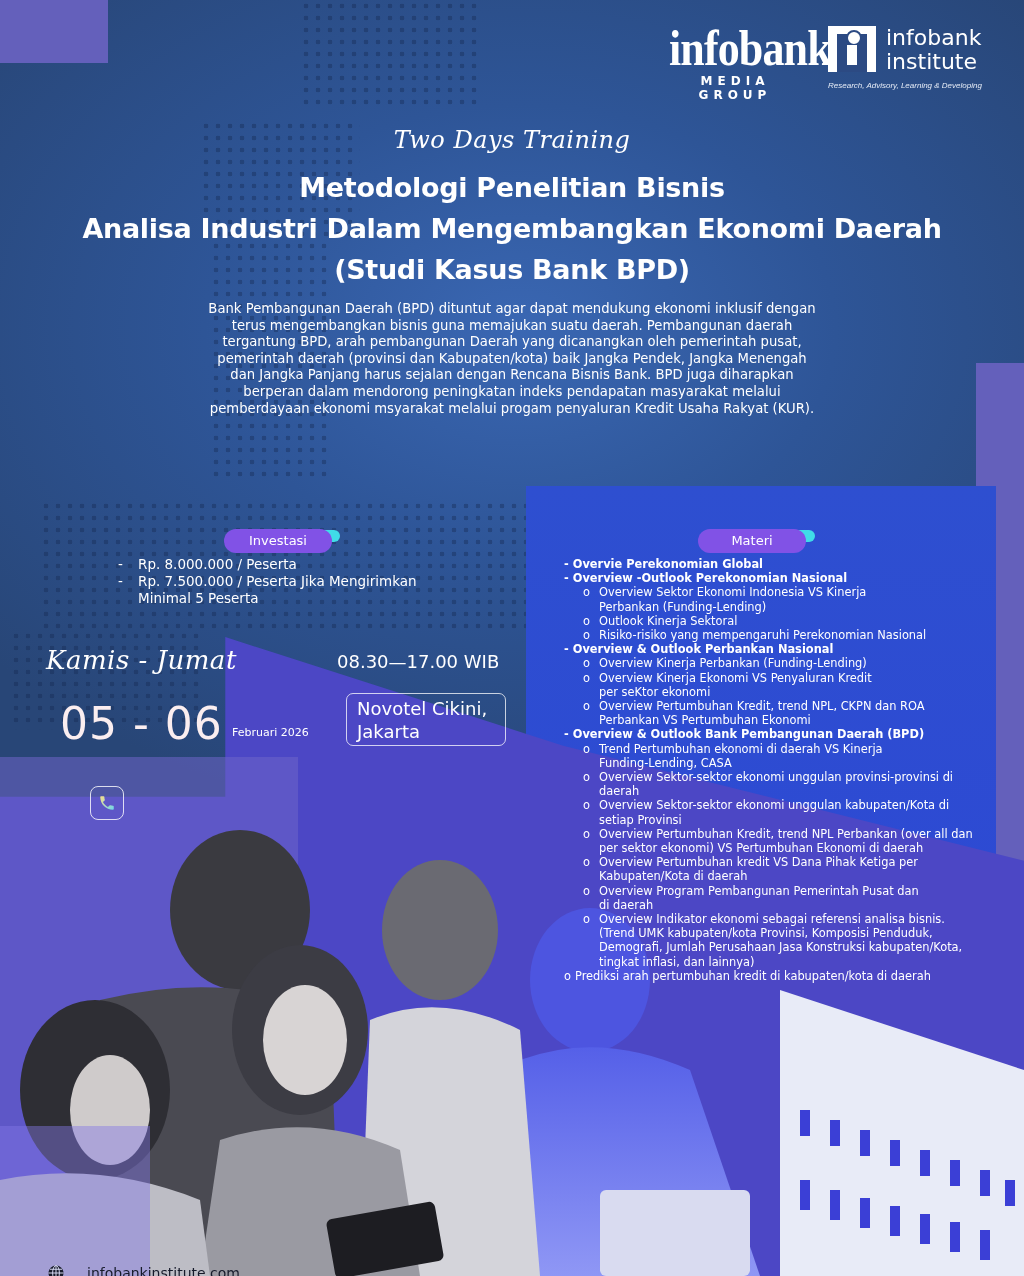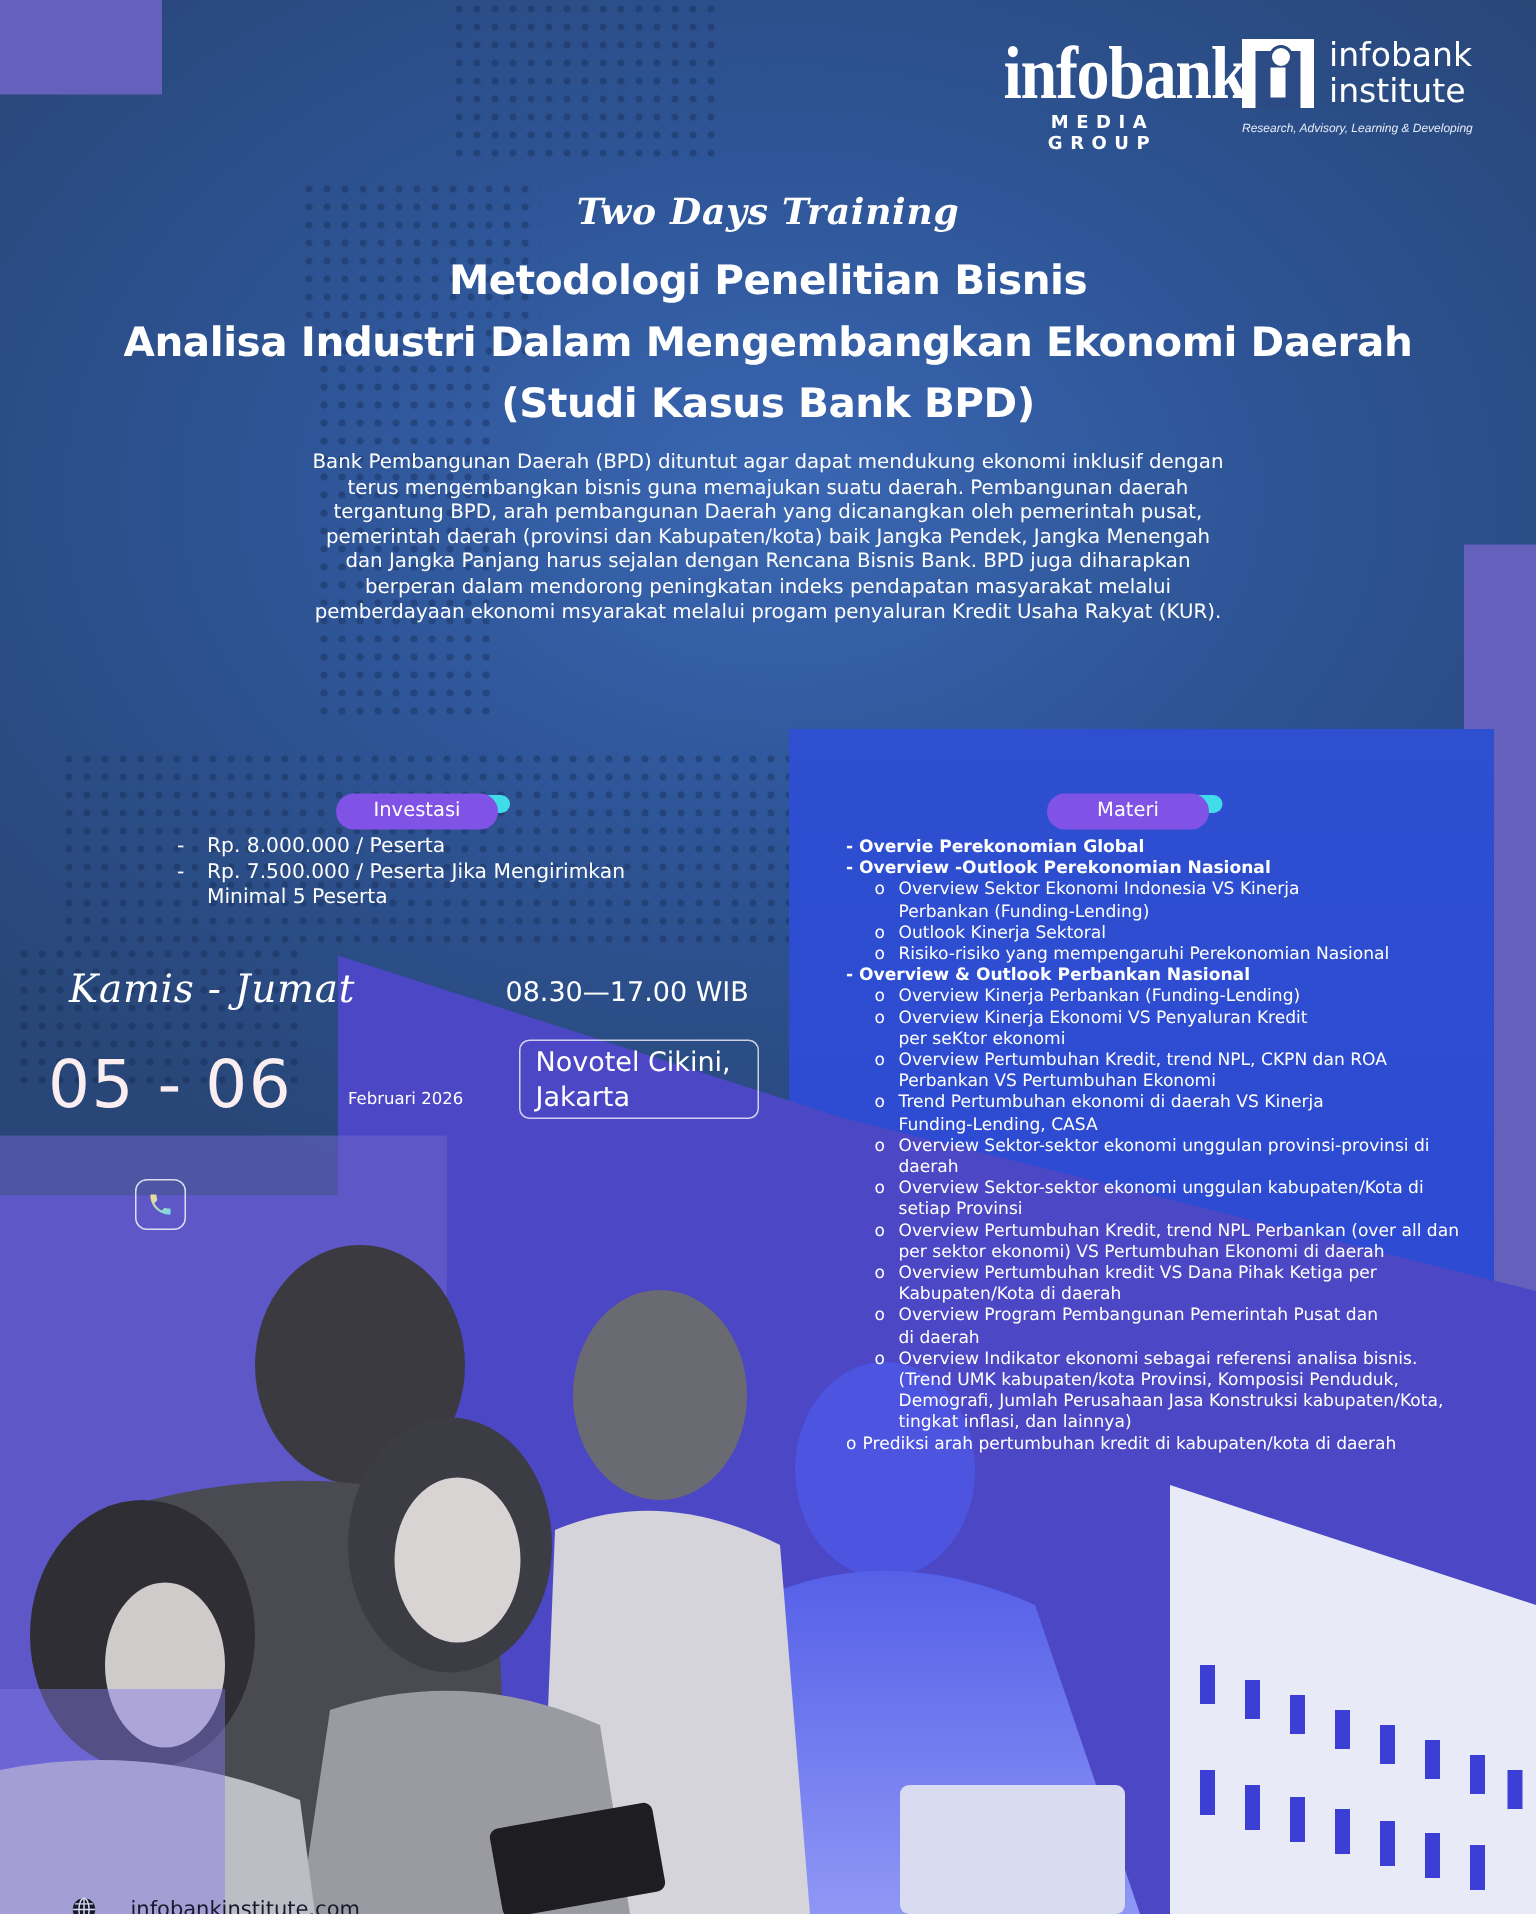--- a/index.html
+++ b/index.html
@@ -16,36 +16,36 @@
   .logo-ii { position:absolute; left:828px; top:26px; }
   .logo-ii .mark { position:absolute; left:0; top:0; width:48px; height:46px; background:#fff; }
   .logo-ii .mark .in { position:absolute; left:9px; top:8px; width:30px; height:38px; background:#2c4a83; }
   .logo-ii .mark .dot { position:absolute; left:18px; top:4px; width:12px; height:12px; border-radius:50%; background:#fff; border:2px solid #2c4a83; }
   .logo-ii .mark .stem { position:absolute; left:19px; top:19px; width:10px; height:20px; background:#fff; }
   .logo-ii .t1, .logo-ii .t2 { position:absolute; left:58px; font-family:"DejaVu Sans", sans-serif; font-size:22px; line-height:24px; white-space:nowrap; }
   .logo-ii .t1 { top:0; } .logo-ii .t2 { top:24px; }
   .logo-ii .tag { position:absolute; left:0; top:55px; font-size:8px; font-style:italic; white-space:nowrap; color:#e6ecf7; }
 
   .script { font-family:"DejaVu Serif", serif; font-style:italic; font-weight:200; color:#fff; letter-spacing:0.5px; }
-  .two-days { position:absolute; left:0; right:0; top:126px; text-align:center; font-size:24px;font-weight:bold; }
+  .two-days { position:absolute; left:0; right:0; top:126px; text-align:center; font-size:24px; }
   .title { position:absolute; left:0; right:0; text-align:center; font-family:"DejaVu Sans", sans-serif; font-weight:bold; color:#fff; letter-spacing:-0.3px; }
   .t-l1 { top:172px; font-size:27px; }
   .t-l2 { top:213px; font-size:27px; }
   .t-l3 { top:254px; font-size:27px; }
   .desc { position:absolute; left:205px; width:614px; top:301px; text-align:center; font-family:"DejaVu Sans", sans-serif; font-size:13.2px; line-height:16.6px; color:#fff; }
 
   .pill { position:absolute; height:24px; border-radius:12px; background:#8152e6; color:#fff; font-family:"DejaVu Sans", sans-serif; font-size:13px; text-align:center; line-height:24px;margin-top:20px; }
   .pill-bar { position:absolute; height:12px; border-radius:6px; background:#40dce8; }
 
   .inv-list { position:absolute; left:118px; top:556px; font-family:"DejaVu Sans", sans-serif; font-size:13.5px; line-height:17px; color:#fff; }
   .inv-list .row { display:flex; }
   .inv-list .dash { width:20px; }
 
   .days { position:absolute; left:46px; top:645px; font-size:26px; }
-  .date { position:absolute; left:32px; top:698px; font-family:"DejaVu Sans", sans-serif; font-size:44px; color:#fbeef0; letter-spacing:1px; }
+  .date { position:absolute; left:60px; top:698px; font-family:"DejaVu Sans", sans-serif; font-size:44px; color:#fbeef0; letter-spacing:1px; }
   .month { position:absolute; left:232px; top:726px; font-family:"DejaVu Sans", sans-serif; font-size:11px; }
   .time { position:absolute; left:337px; top:651px; font-family:"DejaVu Sans", sans-serif; font-size:18px; }
   .venue { position:absolute; left:346px; top:693px; width:160px; height:53px; border:1.5px solid rgba(255,255,255,0.75); border-radius:7px; box-sizing:border-box; padding:3px 0 0 10px; font-family:"DejaVu Sans", sans-serif; font-size:18px; line-height:23px; }
 
   .phone-ic { position:absolute; left:90px; top:786px; width:34px; height:34px; border:1.5px solid rgba(255,255,255,0.8); border-radius:8px; box-sizing:border-box; display:flex; align-items:center; justify-content:center; }
   .contact { position:absolute; left:133px; top:776px; width:290px; height:54px; border:1.5px solid rgba(255,255,255,0.75); border-radius:8px; box-sizing:border-box; padding:7px 0 0 9px; font-family:"DejaVu Sans", sans-serif; font-style:italic; font-weight:bold; font-size:14.5px; line-height:19px; }
 
   .materi { position:absolute; left:549px; top:557px; width:430px; font-family:"DejaVu Sans", sans-serif; font-size:11.4px; line-height:14.2px; color:#fff;margin-left:15px; }
   .materi .sec { font-weight:bold; white-space:nowrap; }
   .materi .sub { display:flex; padding-left:19px; }
@@ -217,20 +217,21 @@
       </div>
     <div class="sub">
         <span class="b">o</span>
         <span style="width:290px">Overview Kinerja Ekonomi VS Penyaluran Kredit per seKtor ekonomi</span>
       </div>
     <div class="sub">
         <span class="b">o</span>
         <span style="width:345px">Overview Pertumbuhan Kredit, trend NPL, CKPN dan ROA Perbankan VS Pertumbuhan Ekonomi</span>
       </div>
 
+    <div class="sec">- Overview &amp; Outlook Bank Pembangunan Daerah (BPD)</div>
     <div class="sub">
         <span class="b">o</span>
         <span style="width:300px">Trend Pertumbuhan ekonomi di daerah VS Kinerja Funding-Lending, CASA</span>
       </div>
     <div class="sub">
         <span class="b">o</span>
         <span style="width:365px">Overview Sektor-sektor ekonomi unggulan provinsi-provinsi di daerah</span>
       </div>
     <div class="sub">
         <span class="b">o</span>

